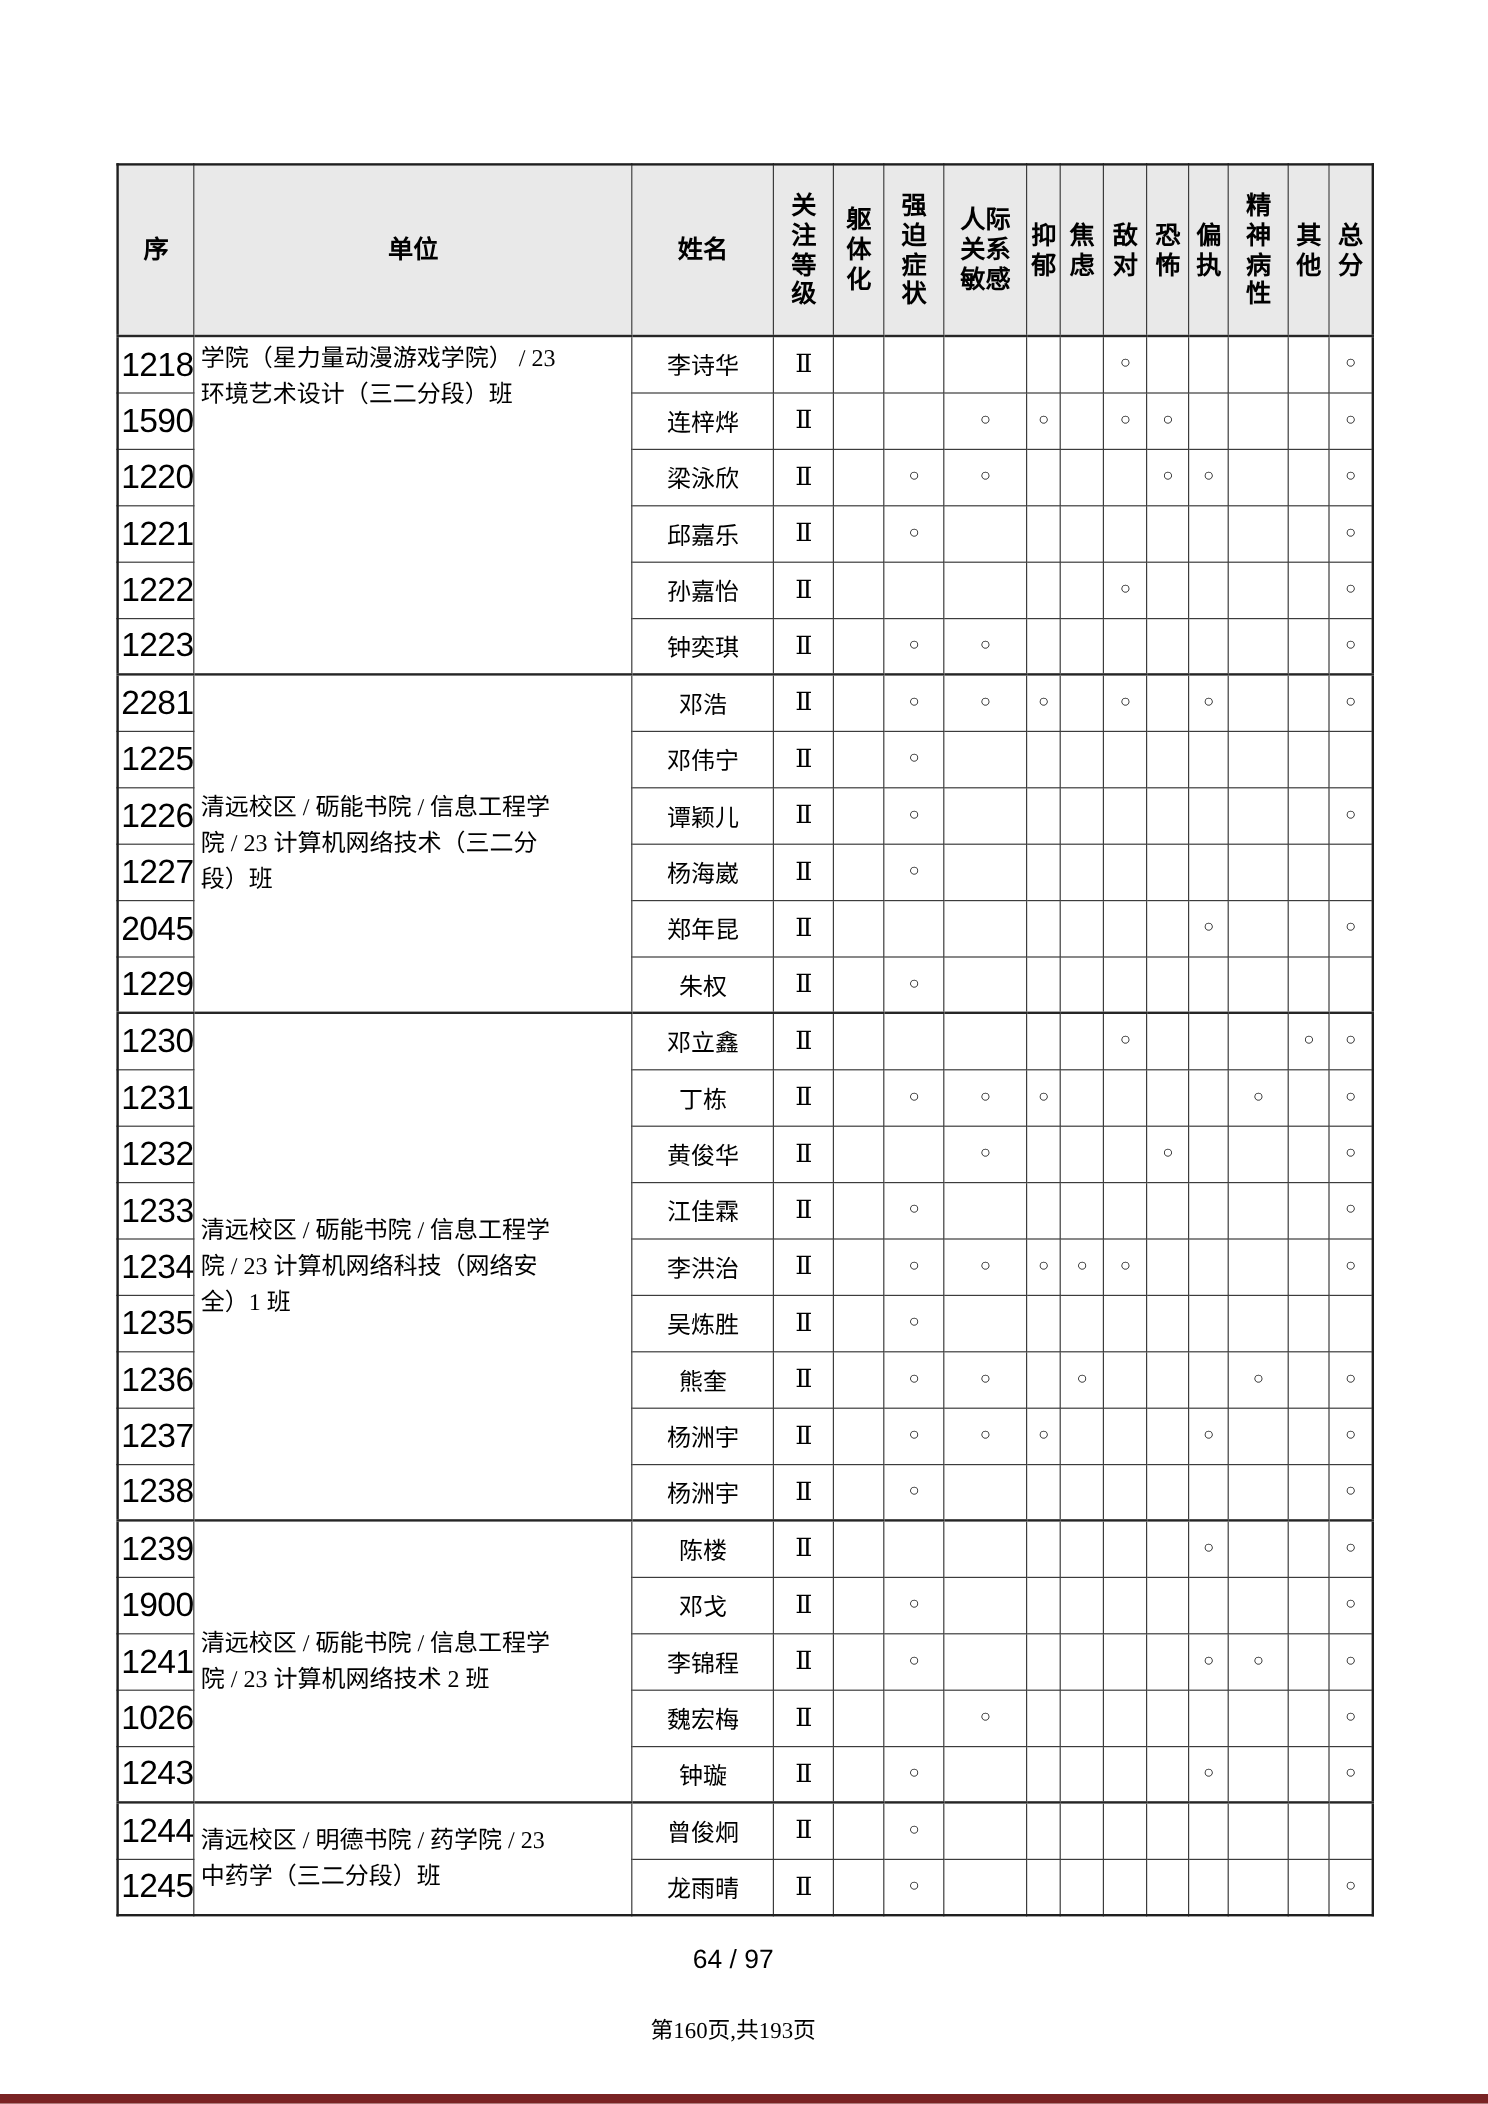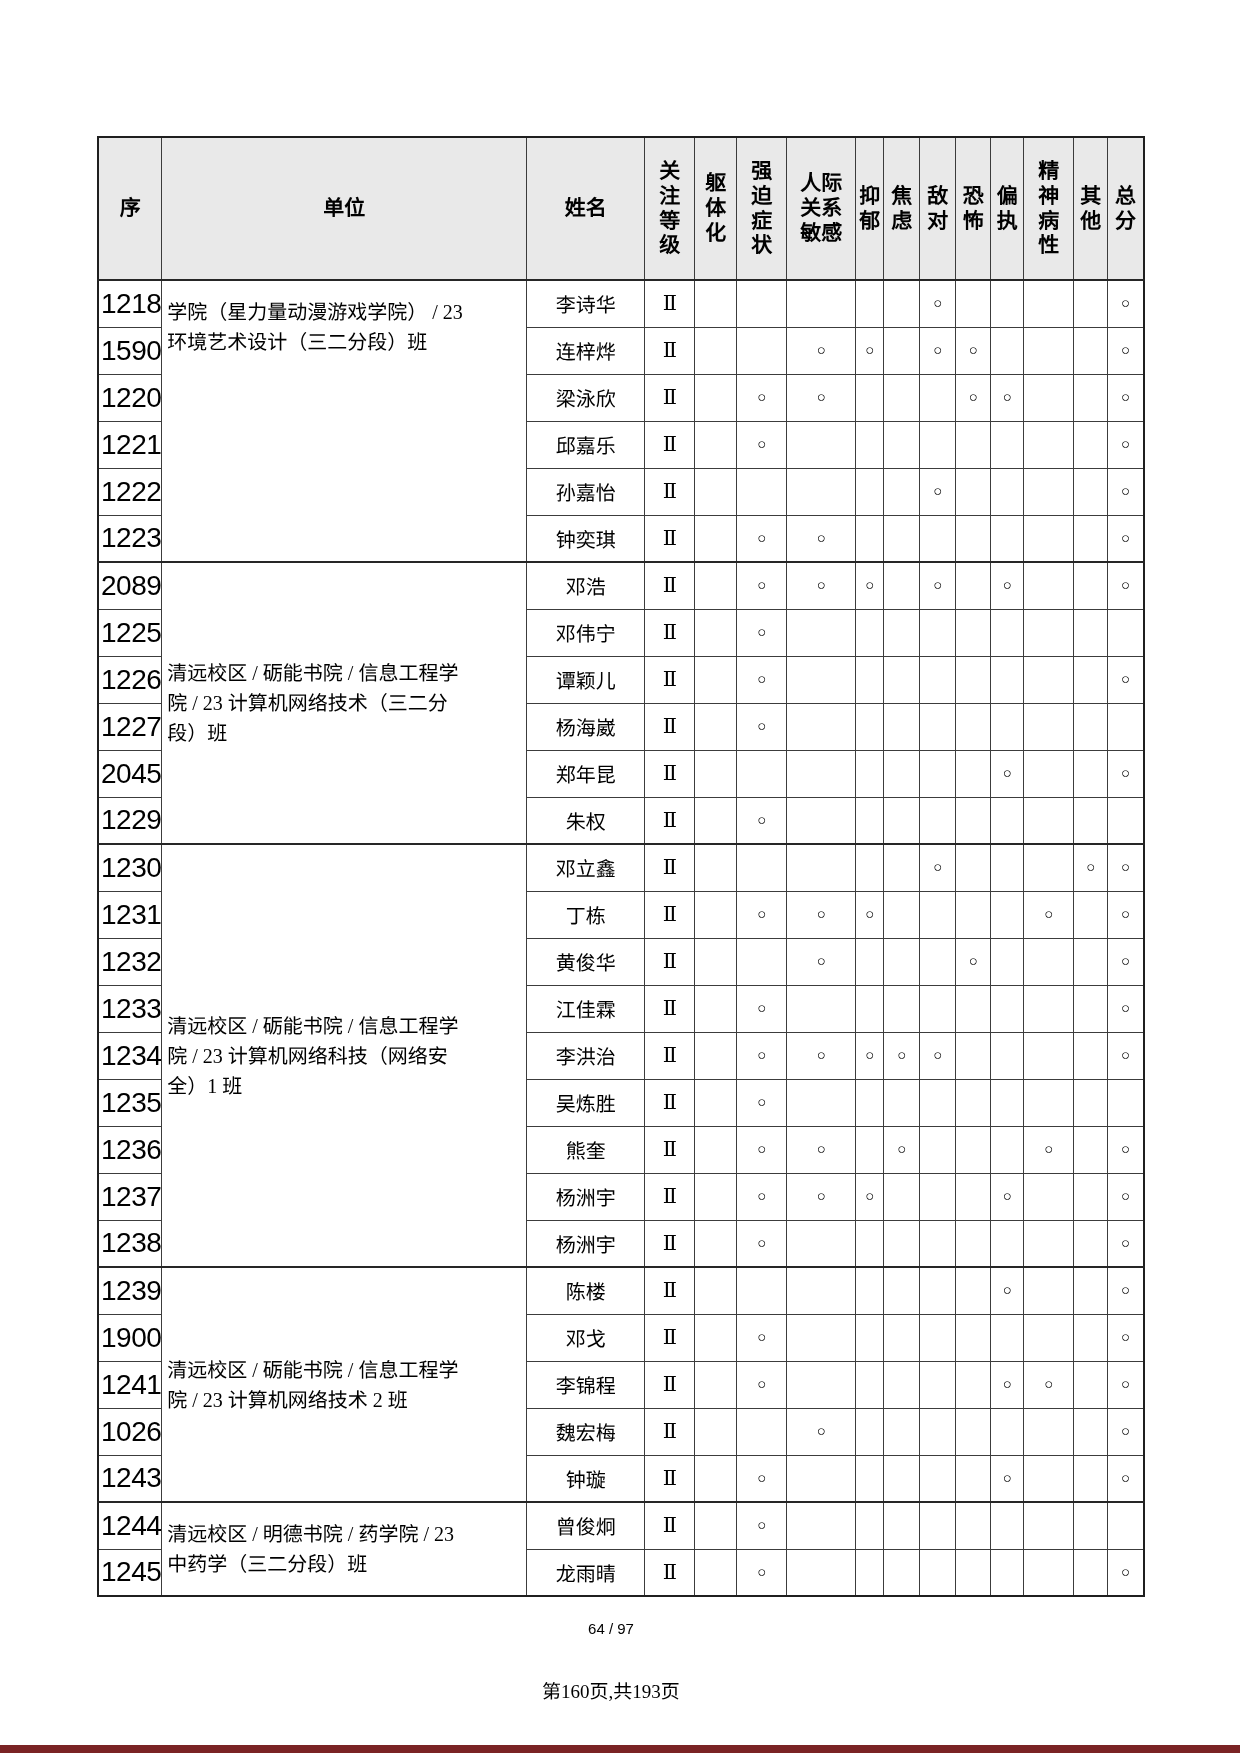--- a/index.html
+++ b/index.html
@@ -30,29 +30,29 @@
   }
   tbody tr{height:47px;}
   tbody tr.group-start td{border-top:2.5px solid #262626;}
   td.seq{
     font-family:"Liberation Sans","DejaVu Sans",sans-serif;
     font-size:28px;letter-spacing:-0.5px;
     text-align:left;padding-left:2px;vertical-align:middle;white-space:nowrap;
   }
   td.unit{
     font-size:20px;line-height:1.5;text-align:left;
-    padding:16px 5px;vertical-align:middle;white-space:pre-line;margin-left:16px;
+    padding:3px 5px;vertical-align:middle;white-space:pre-line;margin-left:16px;
   }
   td.unit.vtop{vertical-align:top;}
   td.name{text-align:center;font-size:20px;vertical-align:middle;}
   td.level{text-align:center;font-size:21px;vertical-align:middle;}
   td.mark{text-align:center;font-size:15px;vertical-align:middle;line-height:1;}
   .footer-fraction{
     position:absolute;left:97px;width:1028px;top:1620px;
-    text-align:center;font-size:15px;
+    text-align:center;font-size:22px;
     font-family:"Liberation Sans","DejaVu Sans",sans-serif;
   }
   .footer-pageinfo{
     position:absolute;left:97px;width:1028px;top:1676px;
     text-align:center;font-size:19px;
     font-family:Liberation Serif, serif;
   }
   .bottom-bar{
     position:absolute;left:0;bottom:0;width:100%;height:8px;
     background:var(--bar);
@@ -213,21 +213,21 @@
           <td class="mark"></td>
           <td class="mark"></td>
           <td class="mark"></td>
           <td class="mark"></td>
           <td class="mark"></td>
           <td class="mark"></td>
           <td class="mark"></td>
           <td class="mark">○</td>
         </tr>
         <tr class="group-start">
-          <td class="seq">2089</td>
+          <td class="seq">2281</td>
           <td class="unit" rowspan="6">清远校区 / 砺能书院 / 信息工程学
 院 / 23 计算机网络技术（三二分
 段）班</td>
           <td class="name">邓浩</td>
           <td class="level">Ⅱ</td>
           <td class="mark"></td>
           <td class="mark">○</td>
           <td class="mark">○</td>
           <td class="mark">○</td>
           <td class="mark"></td>

